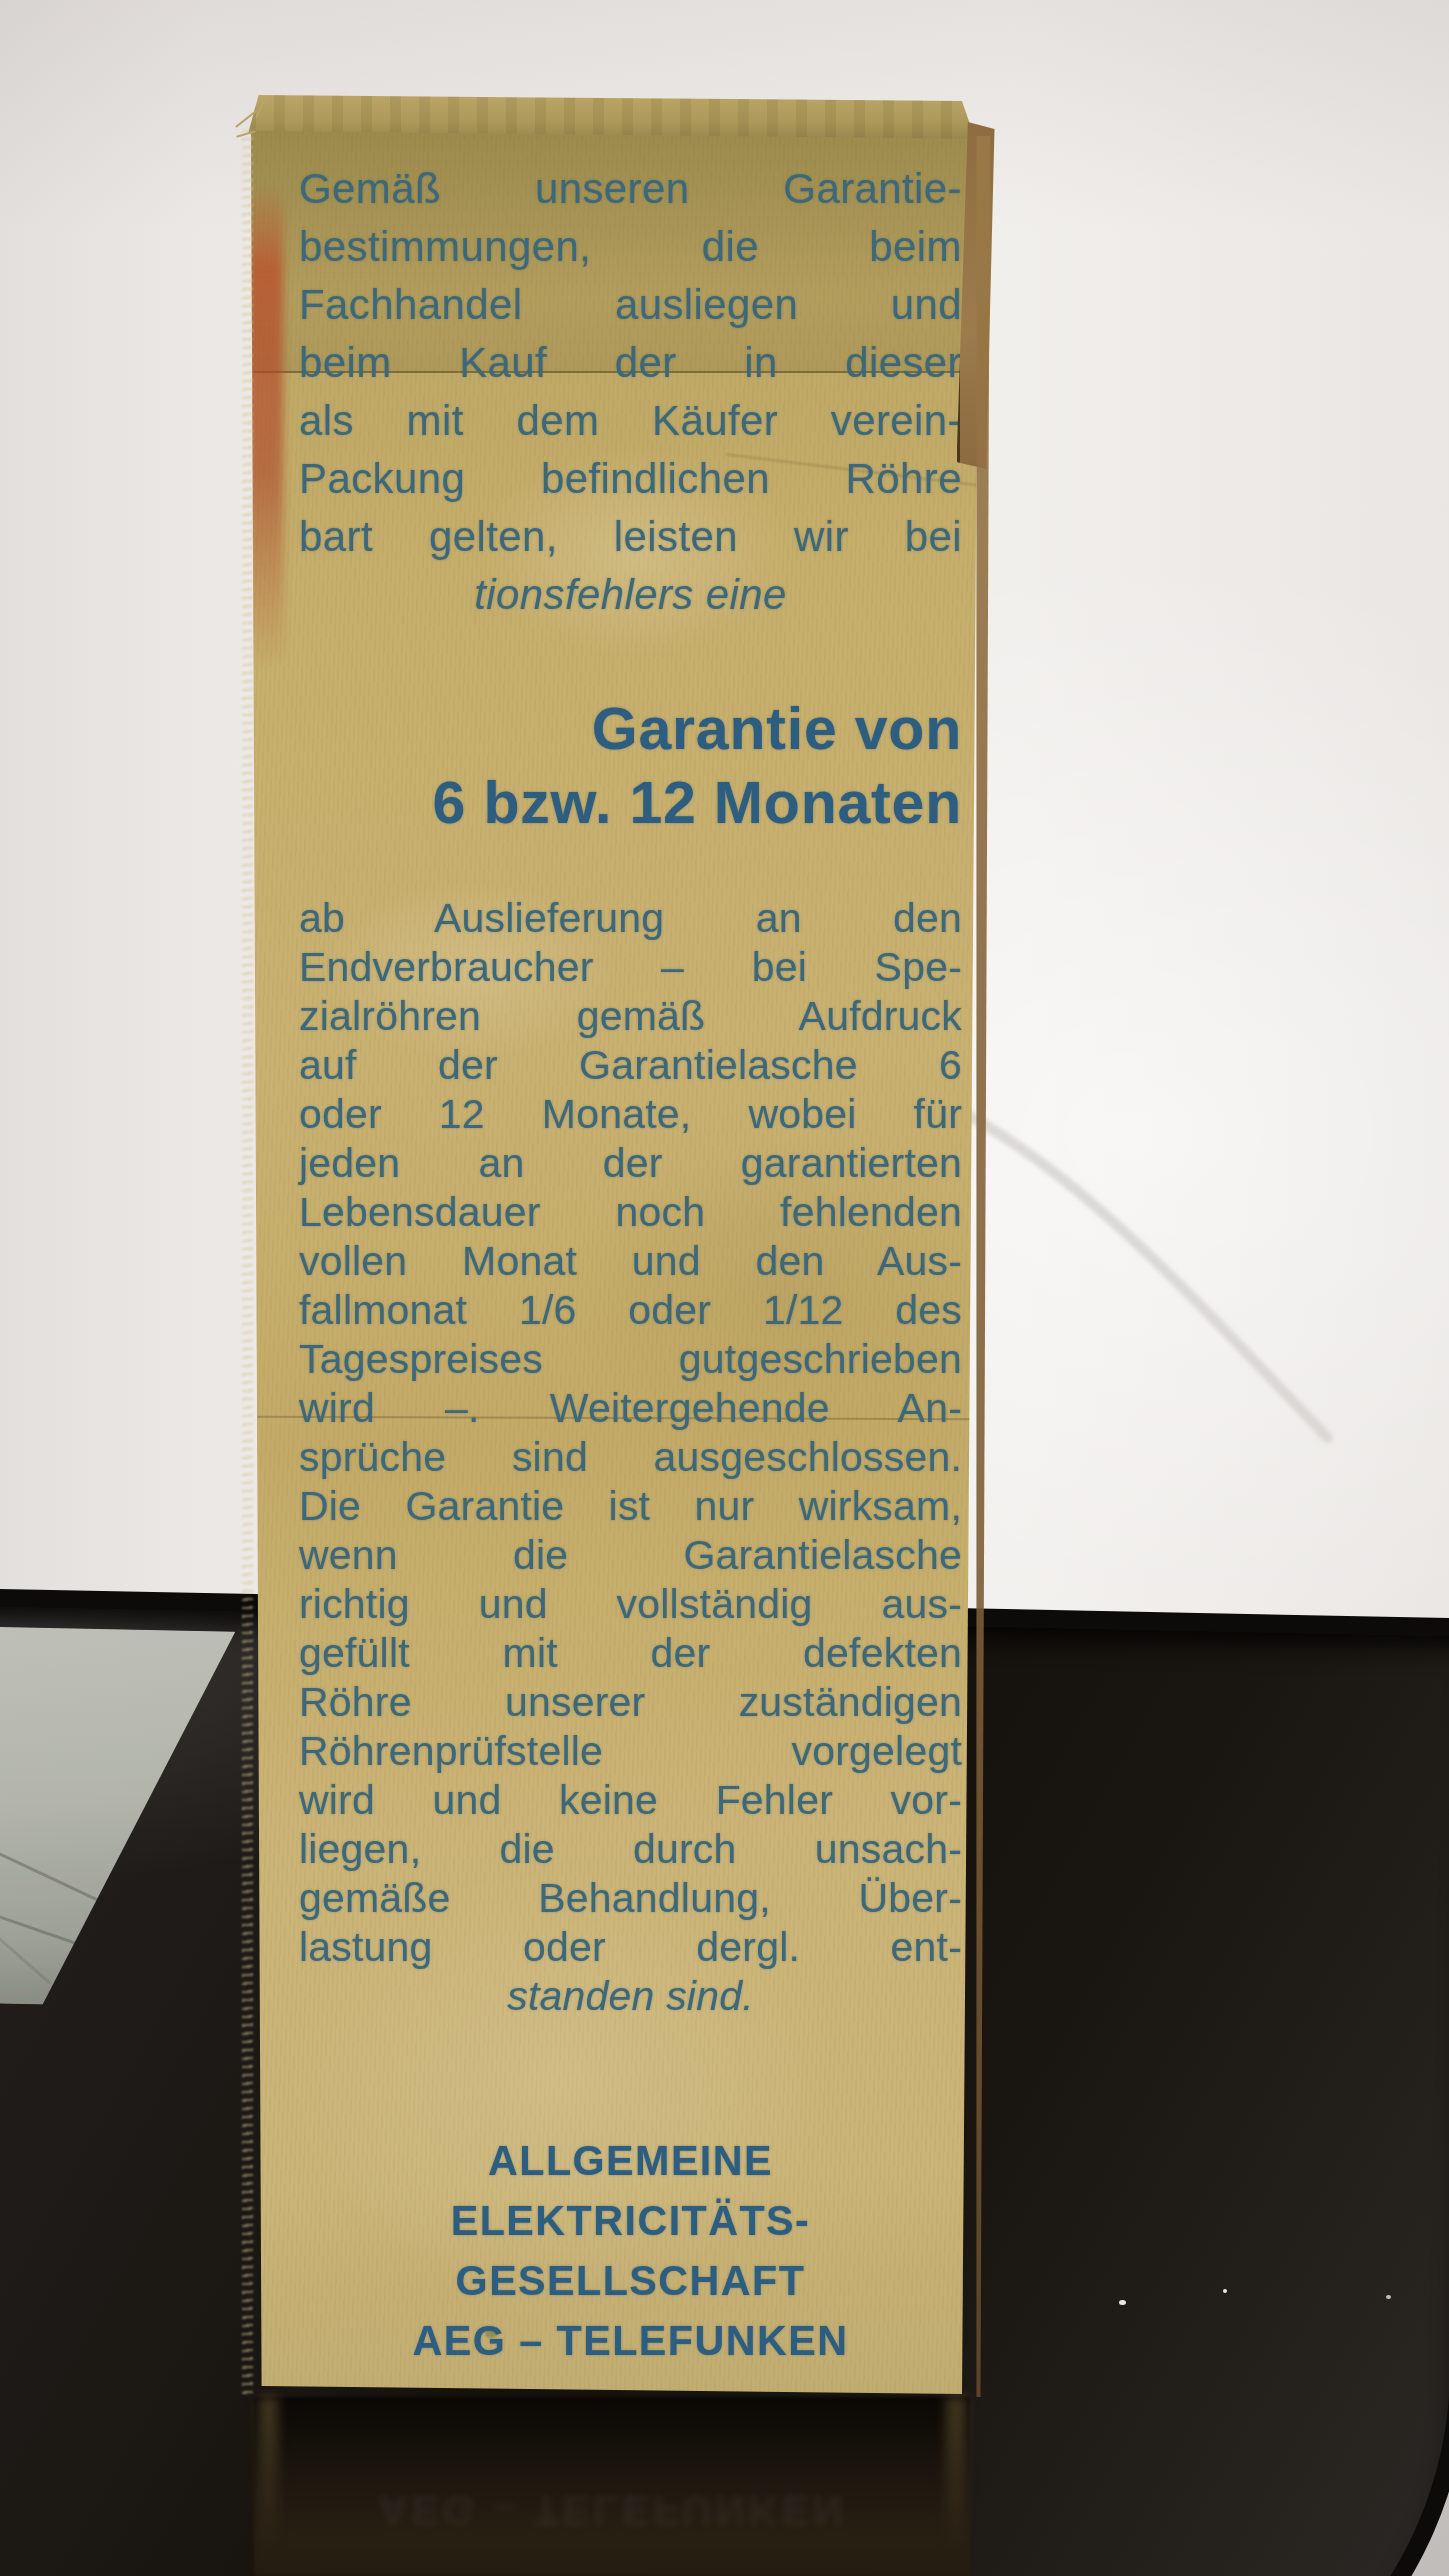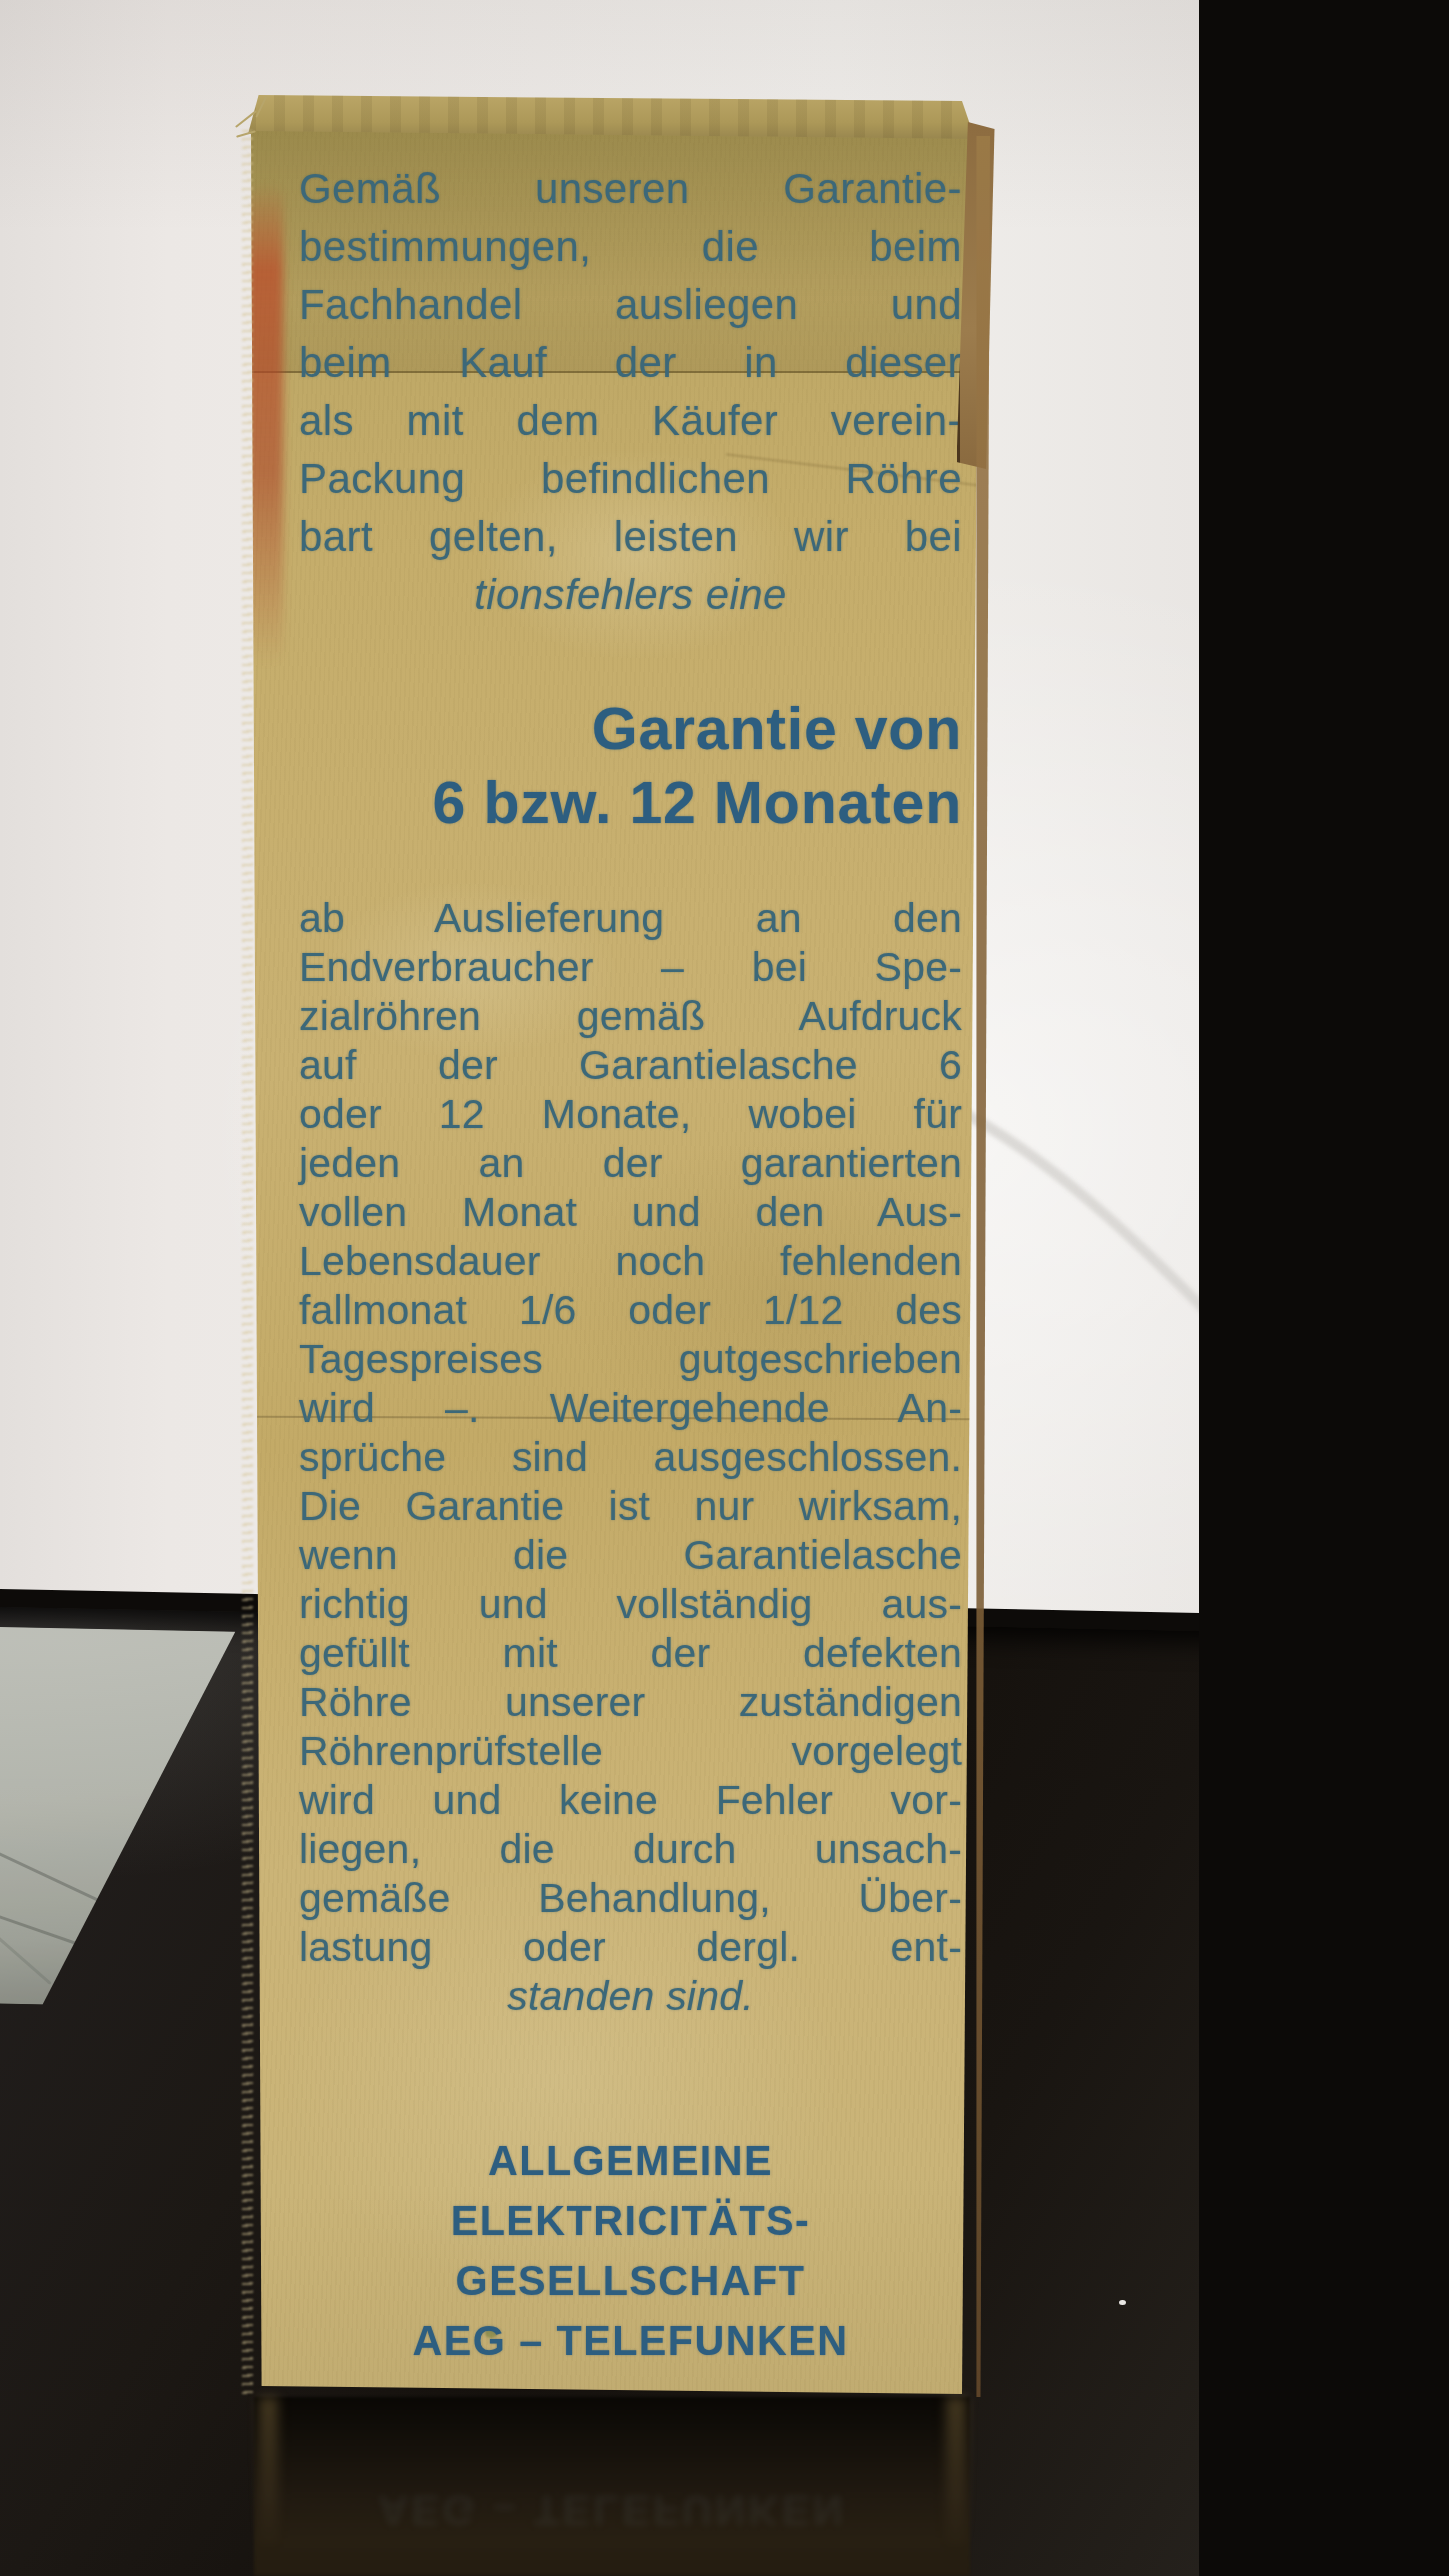--- a/index.html
+++ b/index.html
@@ -1,16 +1,16 @@
 <!DOCTYPE html>
 <html style="font-size:12px"><head>
 <meta charset="utf-8">
 <style>
   html,body{margin:0;padding:0;background:#0c0a08;}
-  .scene{position:relative;width:1199px;height:2576px;overflow:hidden;
+  .scene{position:relative;width:1449px;height:2576px;overflow:hidden;
          font-family:"Liberation Sans", sans-serif;}
 
   
   .wall{position:absolute;inset:0;
     background:
       radial-gradient(ellipse 1057px 830px at 78% 44%, rgba(255,255,255,.55), transparent 70%),
       linear-gradient(90deg,#e3dfdc 0%,#ece8e5 14%,#efecE9 45%,#f1efec 70%,#e9e6e3 100%),
       #ebe7e4;
   }
   .wall-vignette{position:absolute;inset:0;
@@ -187,22 +187,22 @@
         <div>6 bzw. 12 Monaten</div>
       </div>
 
       <div class="para p2 print">
         <div class="jline">ab Auslieferung an den</div>
         <div class="jline">Endverbraucher – bei Spe-</div>
         <div class="jline">zialröhren gemäß Aufdruck</div>
         <div class="jline">auf der Garantielasche 6</div>
         <div class="jline">oder 12 Monate, wobei für</div>
         <div class="jline">jeden an der garantierten</div>
+        <div class="jline">Lebensdauer noch fehlenden</div>
         <div class="jline">vollen Monat und den Aus-</div>
-        <div class="jline">Lebensdauer noch fehlenden</div>
         <div class="jline">fallmonat 1/6 oder 1/12 des</div>
         <div class="jline">Tagespreises gutgeschrieben</div>
         <div class="jline">wird –. Weitergehende An-</div>
         <div class="jline">sprüche sind ausgeschlossen.</div>
         <div class="jline">Die Garantie ist nur wirksam,</div>
         <div class="jline">wenn die Garantielasche</div>
         <div class="jline">richtig und vollständig aus-</div>
         <div class="jline">gefüllt mit der defekten</div>
         <div class="jline">Röhre unserer zuständigen</div>
         <div class="jline">Röhrenprüfstelle vorgelegt</div>

